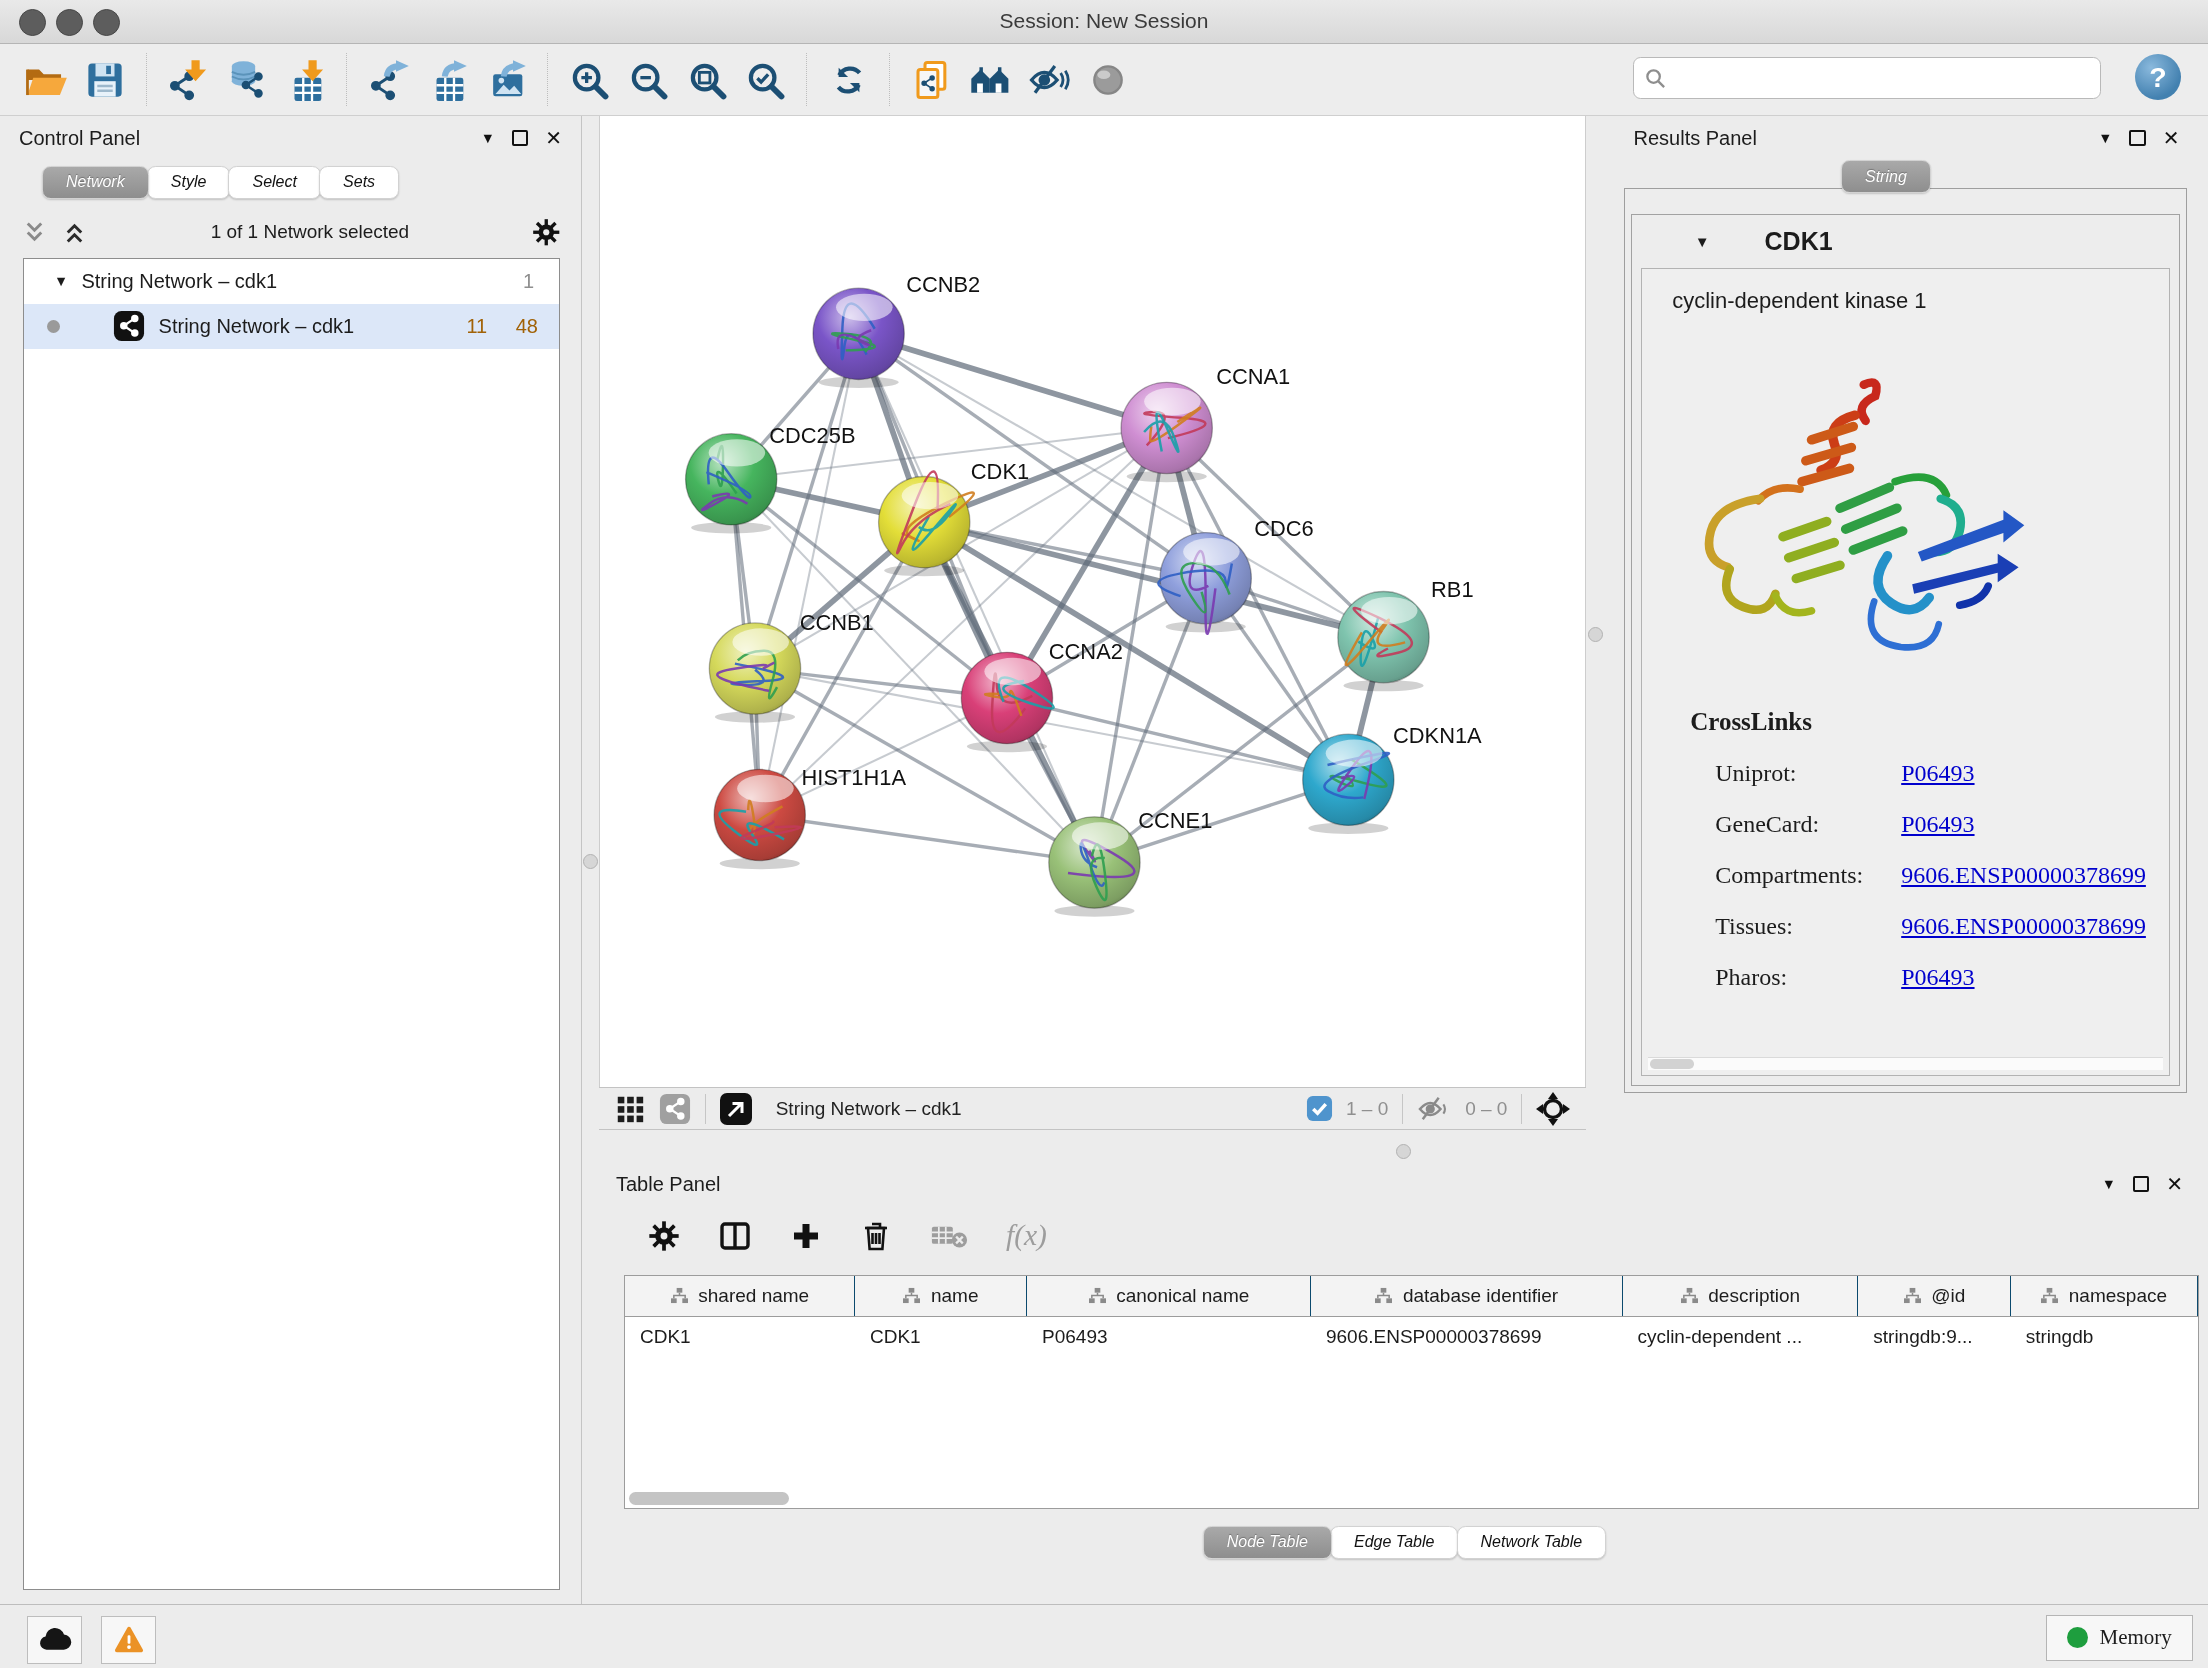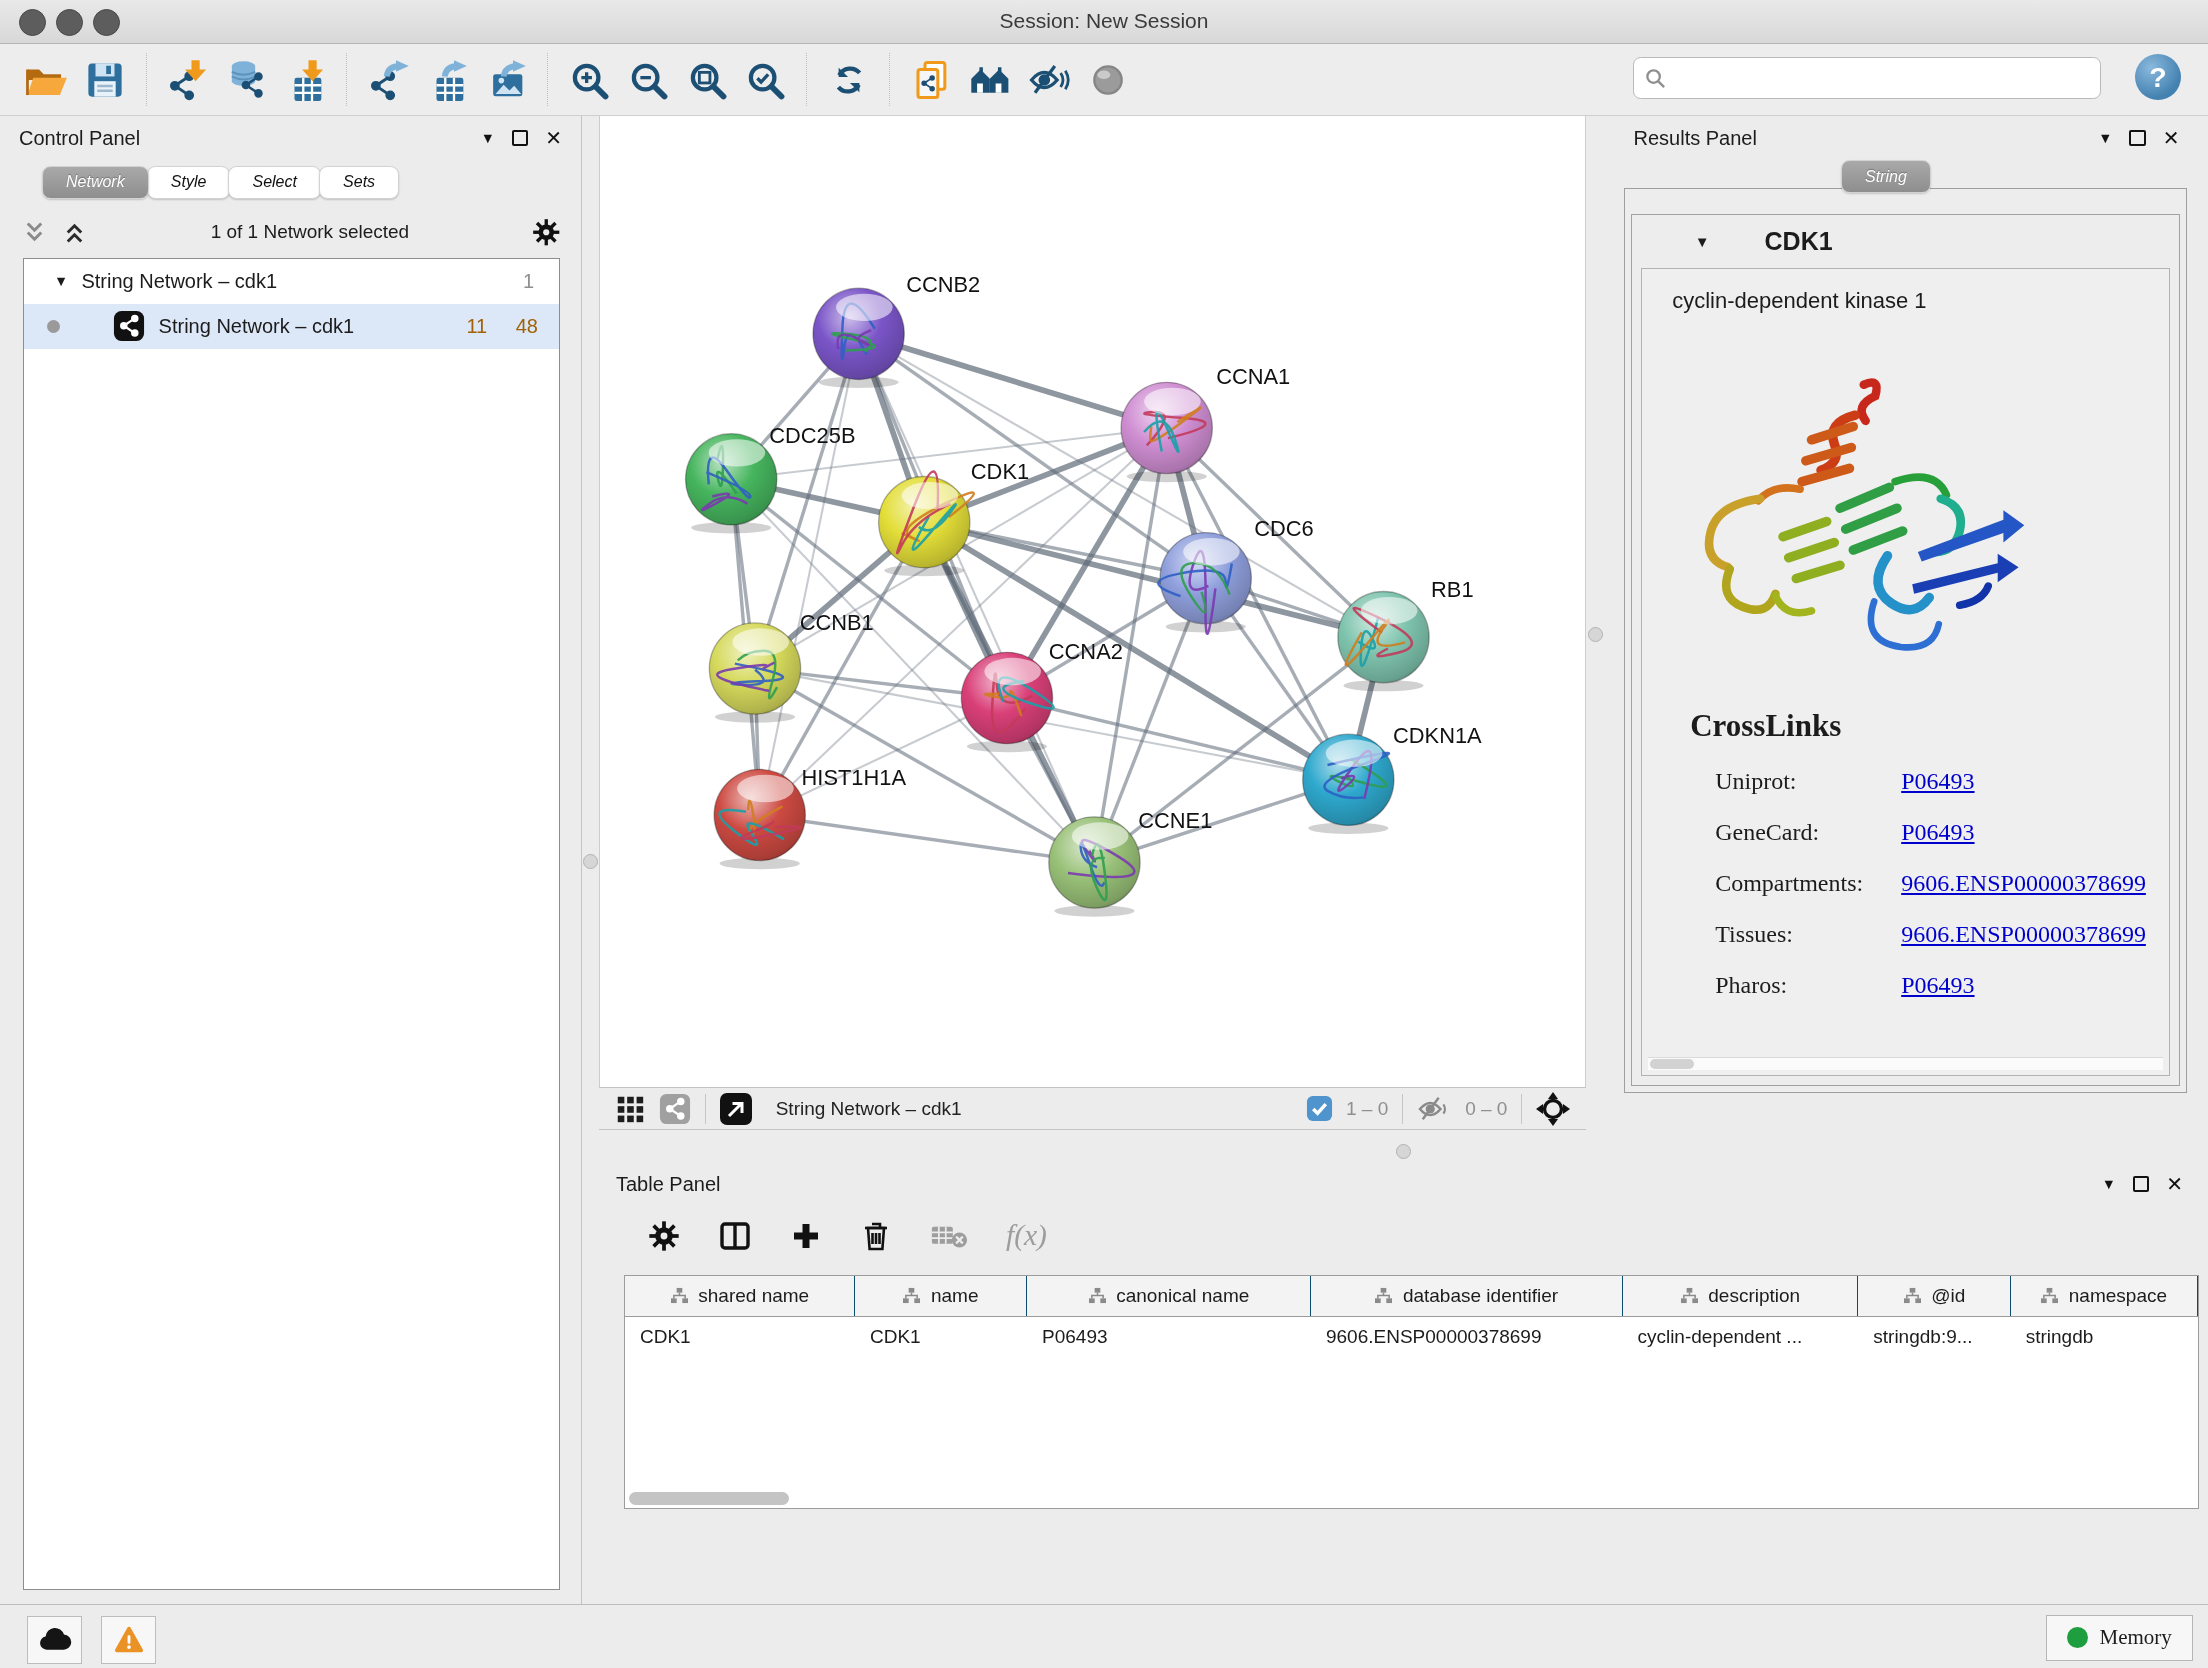--- a/index.html
+++ b/index.html
@@ -70,21 +70,21 @@
     font-size:20px;padding:8.6px 28.5px;box-shadow:0 1px 1.9px rgba(0,0,0,.12);}
   .cdk-box{margin:25px 5.7px 5.7px 5.7px;border:1px solid #a2a2a2;background:#ededed;flex:1;
     display:flex;flex-direction:column;box-sizing:border-box;}
   .cdk-head{height:53px;display:flex;align-items:center;}
   .cdk-head .tri{margin-left:63px;font-size:15px;}
   .cdk-head .gene{margin-left:55px;font-size:25px;font-weight:bold;}
   .cdk-inner{margin:0 9.5px 9.5px 9.5px;border:1px solid #b3b3b3;background:#efefef;flex:1;position:relative;box-sizing:border-box;}
   .cdk-desc{font-size:22px;margin:19px 0 0 30px;}
   .protein{margin:42px 0 0 27px;}
   .xlinks{font-family:"Liberation Serif","DejaVu Serif",serif;margin:38px 0 0 48px;}
-  .xlinks h3{font-size:31px;margin:0 0 13.3px 0;}
+  .xlinks h3{font-size:25px;margin:0 0 13.3px 0;}
   .xl-row{display:flex;font-size:24px;margin-bottom:16px;}
   .xl-row dt{width:186px;margin-left:25px;}
   .xl-row dd{margin:0;}
   .xl-row a{color:#0000cd;text-decoration:underline;}
   .res-scroll{position:absolute;bottom:4.8px;left:5.7px;right:5.7px;height:11.4px;background:#fbfbfb;border-top:1px solid #dadada;}
   .res-scroll .thumb{width:44px;height:9.5px;background:#d2d2d2;border-radius:4.8px;margin:1px 0 0 1.9px;}
   
   .table-panel{position:absolute;left:599px;top:1162px;right:0;bottom:63px;background:#ececec;box-sizing:border-box;}
   .tp-toolbar{height:59px;display:flex;align-items:center;padding-left:49px;gap:38px;}
   .fx{font-family:"Liberation Serif","DejaVu Serif",serif;font-style:italic;font-size:29.5px;color:#9d9d9d;}
@@ -900,20 +900,25 @@
         <div class="td-cell" style="width: 289px;">P06493</div>
         <div class="td-cell" style="width: 317px;">9606.ENSP00000378699</div>
         <div class="td-cell" style="width: 240px;">cyclin-dependent ...</div>
         <div class="td-cell" style="width: 155px;">stringdb:9...</div>
         <div class="td-cell" style="width: 190px;">stringdb</div>
       </div>
     <div class="tbl-hscroll">
         <div class="thumb"></div>
       </div>
   </div>
+  <div class="tp-tabs seg-tabs" id="tp-tabs">
+      <span class="seg-tab sel">Node Table</span>
+      <span class="seg-tab">Edge Table</span>
+      <span class="seg-tab">Network Table</span>
+    </div>
 </div>
 
 <div class="footer">
   <div class="ft-btn" style="left:27px">
     <span>
       <svg width="34" height="28.5" viewBox="0 0 36 30">
           <path d="M9 26a7 7 0 0 1-1-13.9A10 10 0 0 1 27.5 10 6.5 6.5 0 0 1 27 26z" fill="#151515"></path>
         </svg>
     </span>
   </div>

